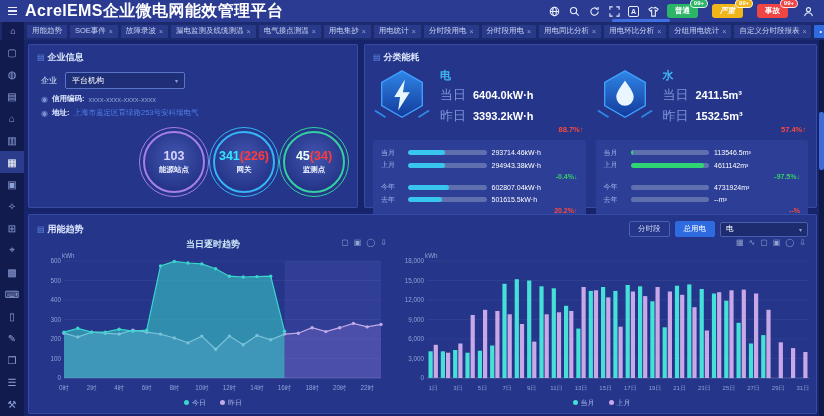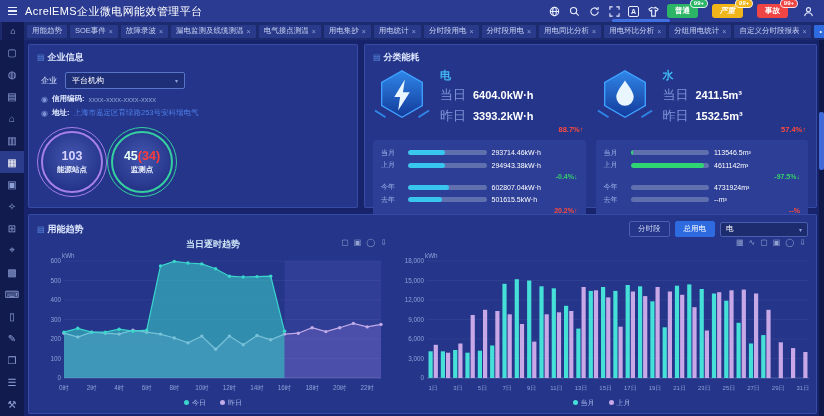--- a/index.html
+++ b/index.html
@@ -4,21 +4,21 @@
 <style>
   *{margin:0;padding:0;box-sizing:border-box}
   html,body{width:824px;height:416px;overflow:hidden}
   body{background:#17246b;font-family:"Liberation Sans",sans-serif;color:#fff}
   .app{position:relative;width:824px;height:416px;overflow:hidden}
 
   
   .topbar{height:22px;background:#2c3b92;display:flex;align-items:center;padding:0 10px 0 8px;gap:8px;position:relative;z-index:5}
   .burger{display:flex;flex-direction:column;gap:2px;cursor:pointer}
   .burger i{display:block;width:9px;height:1.5px;background:#e8eeff}
-  .title{font-size:11px;font-weight:normal;letter-spacing:.4px;white-space:nowrap}
+  .title{font-size:16px;font-weight:bold;letter-spacing:.4px;white-space:nowrap}
   .top-right{margin-left:auto;display:flex;align-items:center;gap:8px}
   .hicon{width:12px;height:12px;display:flex;align-items:center;justify-content:center;cursor:pointer}
   .hicon svg{width:11px;height:11px;stroke:#e8eeff;fill:none;stroke-width:1.2}
   .fonticon{width:11px;height:11px;border:1px solid #e8eeff;border-radius:2px;font-size:7px;display:flex;align-items:center;justify-content:center;color:#e8eeff;font-weight:bold}
   .abadge{position:relative;border-radius:3px;padding:1.5px 8px 2.5px;font-size:7.5px;font-weight:bold;color:#fff;cursor:pointer;margin-right:6px}
   .abadge .cnt{position:absolute;top:-5px;right:-10px;font-size:6px;line-height:7px;padding:0 3px;border-radius:5px;border:1px solid rgba(255,255,255,.85);color:#fff;font-weight:bold}
   .hscroll-thumb{position:absolute;left:612px;top:19px;width:58px;height:3px;background:#3f6fe0;border-radius:2px}
 
   
   .tabbar{height:18px;background:#1c2a70;display:flex;align-items:center;gap:3px;padding:0 2px;overflow:hidden}
@@ -42,21 +42,21 @@
   
   .p-ent{width:330px;flex:none}
   .frow{display:flex;align-items:center;gap:8px;margin:8px 0 5px 4px}
   .flabel{font-size:8px;color:#dfe8ff}
   .fsel{width:120px;height:17px;border:1px solid #5a74c8;border-radius:2px;background:#1e2f78;display:flex;align-items:center;padding:0 6px;font-size:8px;cursor:pointer}
   .fsel .car{margin-left:auto;color:#8fa0d8;font-size:6px}
   .iline{display:flex;align-items:center;gap:4px;font-size:7.5px;margin:4px 0 0 4px;color:#dfe8ff;font-weight:bold}
   .ilicon{color:#7f93d8;font-size:8px;font-weight:normal}
   .ival-dim{color:#8fa0d0;font-weight:normal}
   .ival-blue{color:#4f7fe8;font-weight:normal}
-  .gauges{display:flex;justify-content:flex-start;margin-top:9px}
+  .gauges{display:flex;justify-content:flex-end;margin-top:9px}
   .gring{width:70px;height:70px;border-radius:50%;border:1px solid rgba(255,255,255,.22);padding:3px}
   .gauge{width:62px;height:62px;border-radius:50%;border:2px solid;display:flex;flex-direction:column;align-items:center;justify-content:center;background:radial-gradient(circle at 50% 42%,rgba(92,112,205,.55),rgba(40,55,130,.08) 72%)}
   .gnum{font-size:12.5px;font-weight:bold;line-height:13px}
   .galert{color:#ff3b3b}
   .glabel{font-size:7.5px;color:#eaf0ff;margin-top:2px;font-weight:bold}
 
   
   .p-energy{flex:1;min-width:0}
   .ecols{display:flex;gap:10px;margin-top:3px}
   .ecol{flex:1;display:flex;flex-direction:column;min-width:0}
@@ -311,20 +311,26 @@
           <div class="iline">
               <span class="ilicon">◉</span>
               <span>地址:</span>
               <span class="ival-blue">上海市嘉定区育绿路253号安科瑞电气</span>
             </div>
           <div class="gauges">
             <div class="gring" style="border-color: rgb(167, 127, 232);">
               <div class="gauge" style="border-color: rgb(167, 127, 232);">
                 <div class="gnum"><span style="color: rgb(216, 212, 255);">103</span><span class="galert"></span></div>
                 <div class="glabel">能源站点</div>
+              </div>
+            </div>
+            <div class="gring" style="border-color: rgb(54, 180, 245);">
+              <div class="gauge" style="border-color: rgb(54, 180, 245);">
+                <div class="gnum"><span style="color: rgb(53, 230, 255);">341</span><span class="galert">(226)</span></div>
+                <div class="glabel">网关</div>
               </div>
             </div>
             <div class="gring" style="border-color: rgb(53, 208, 160);">
               <div class="gauge" style="border-color: rgb(53, 208, 160);">
                 <div class="gnum"><span style="color: rgb(234, 255, 246);">45</span><span class="galert">(34)</span></div>
                 <div class="glabel">监测点</div>
               </div>
             </div>
           </div>
         </div>

